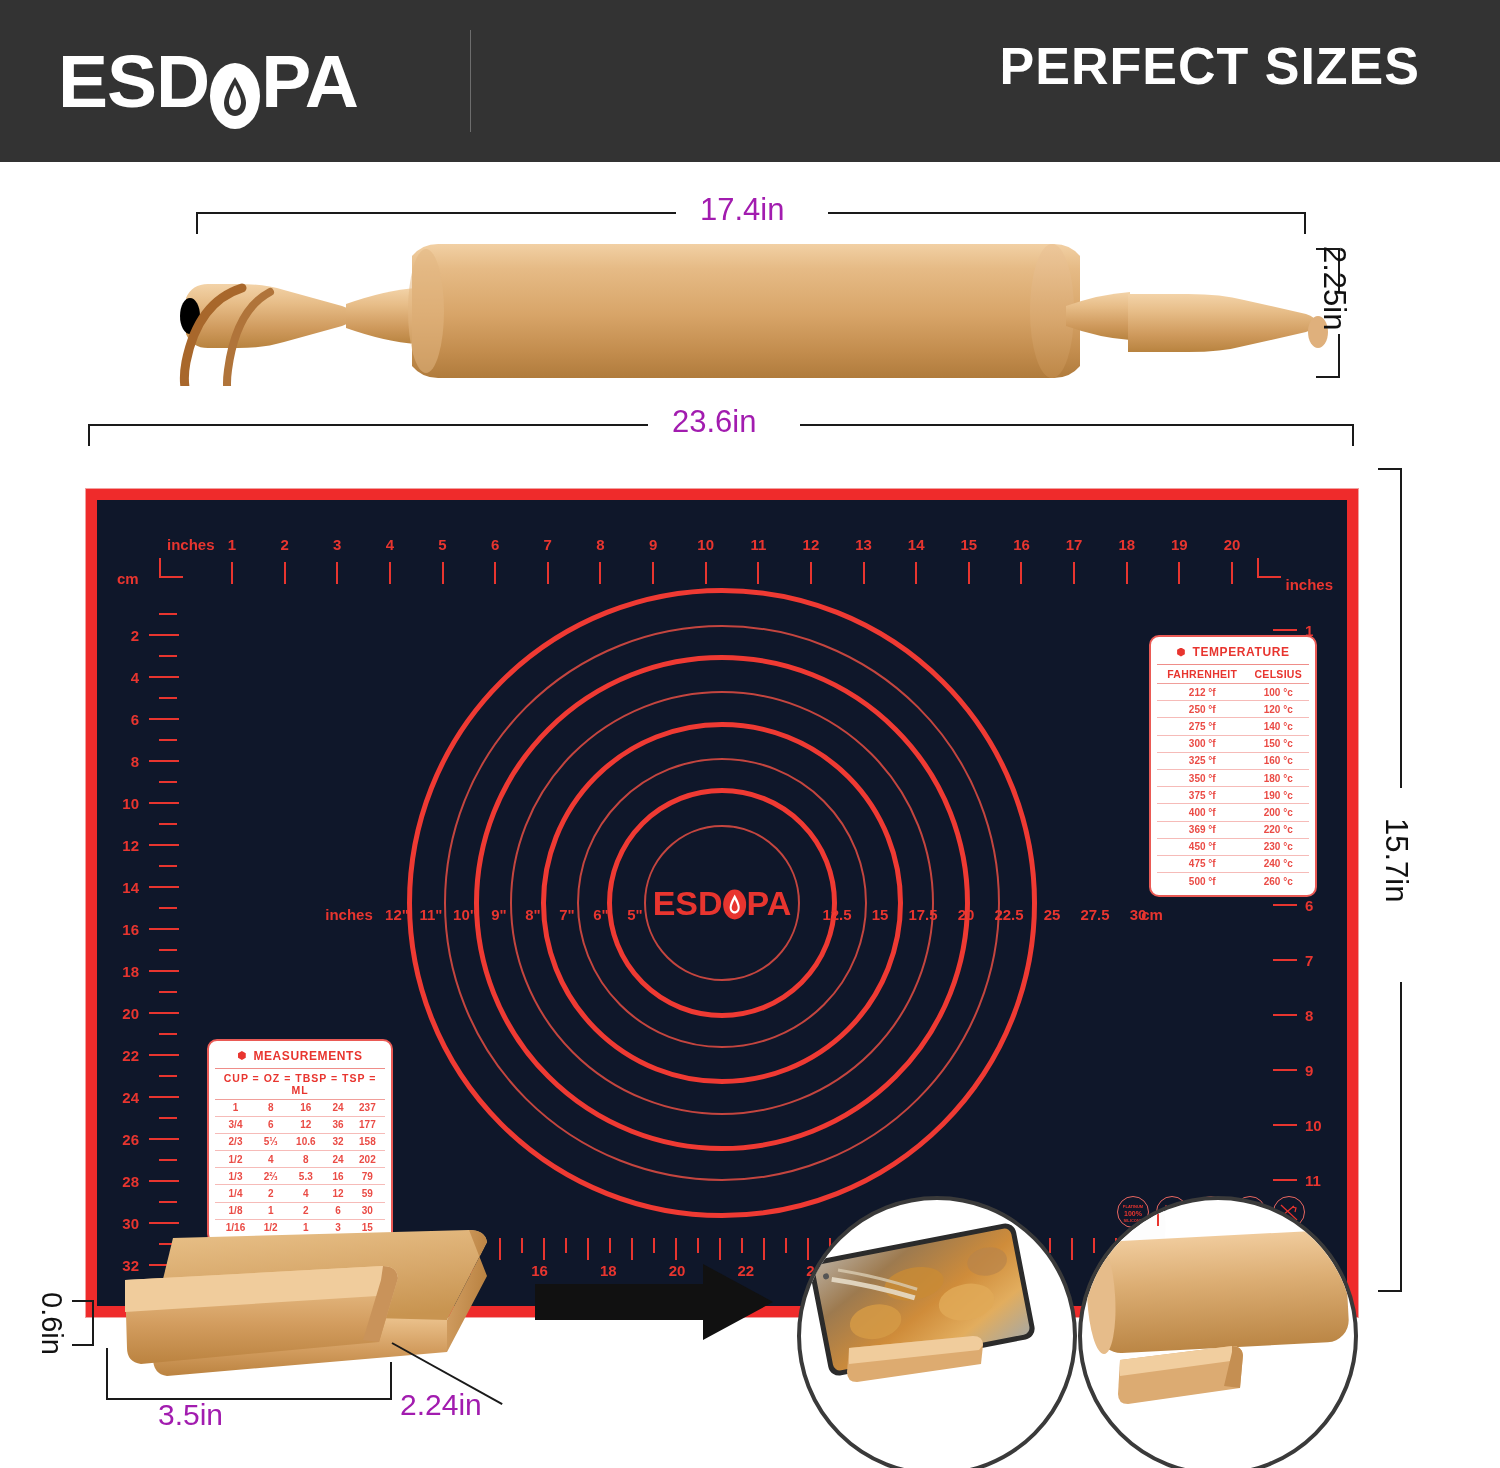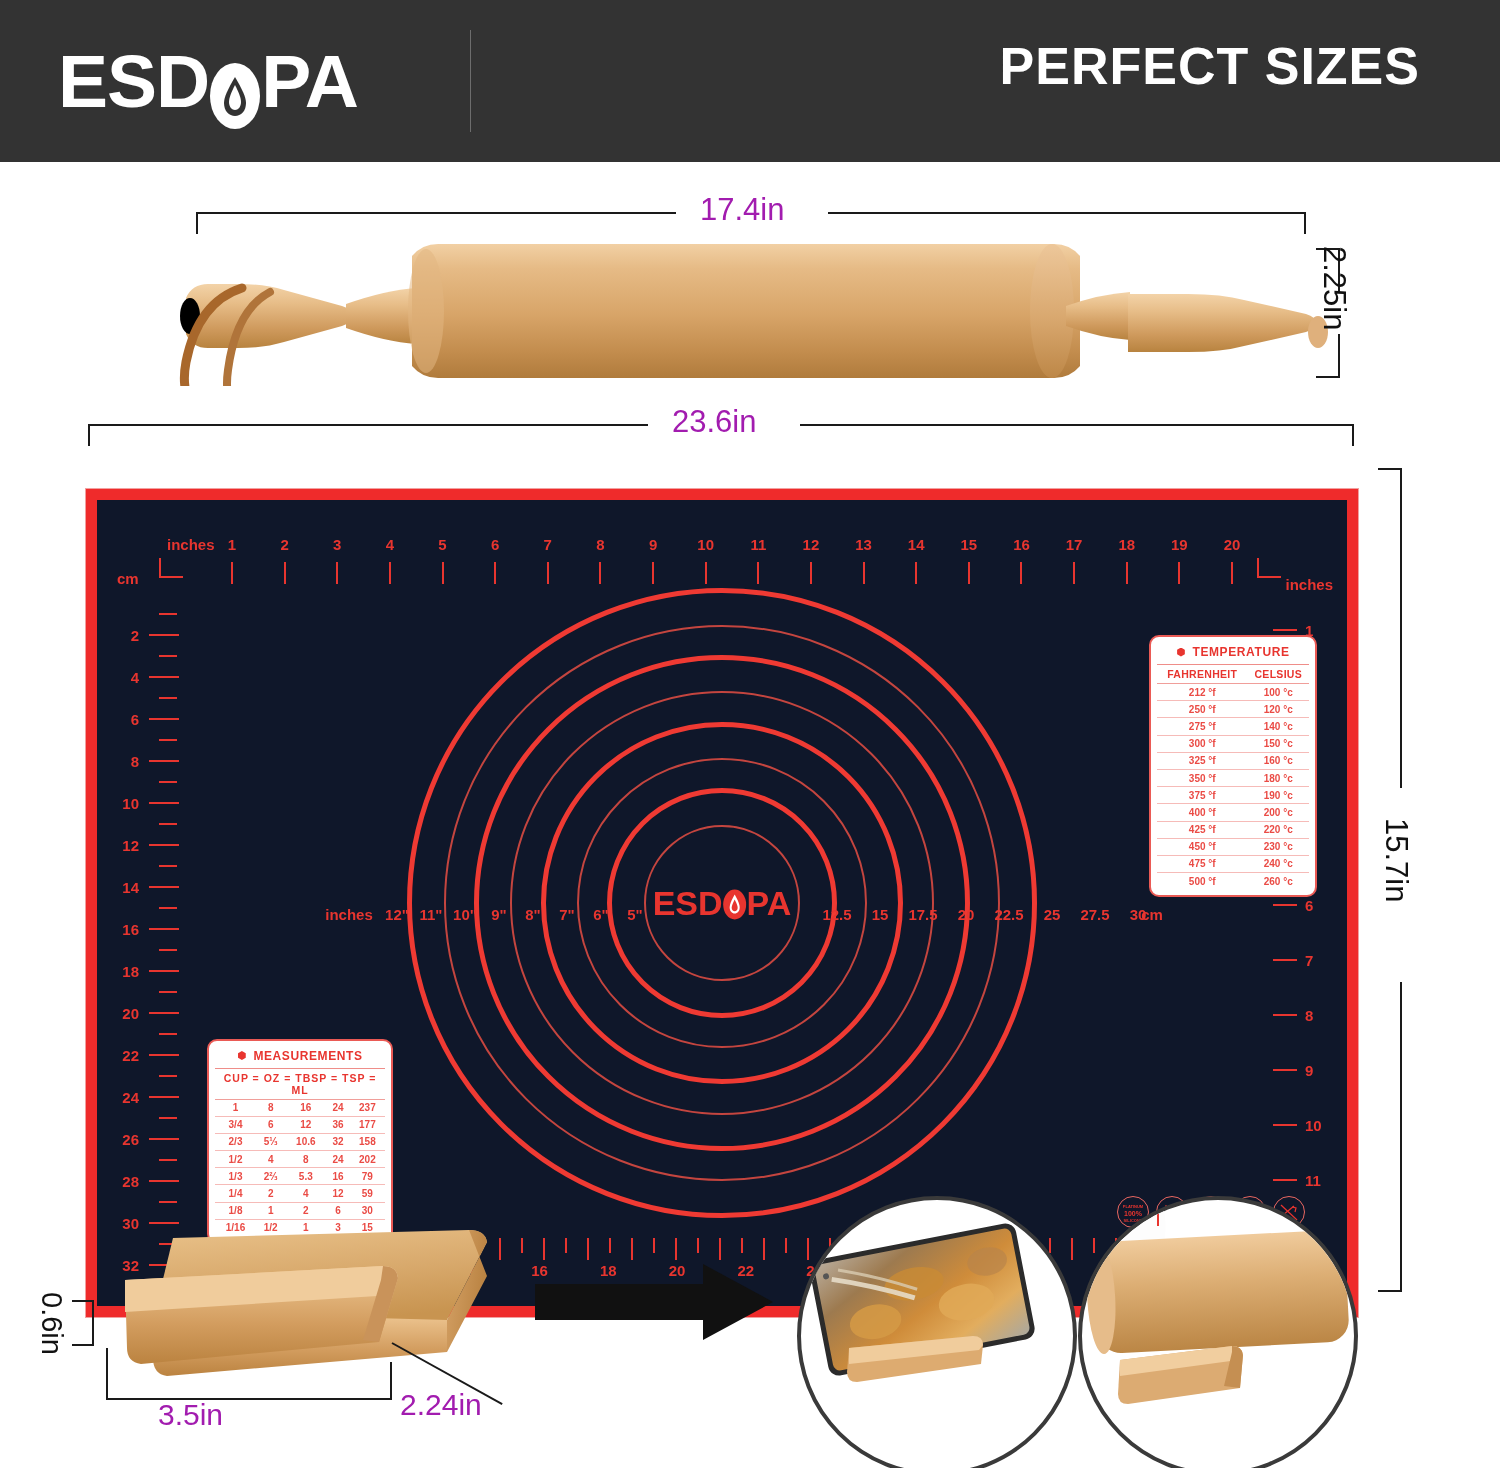--- a/index.html
+++ b/index.html
@@ -472,21 +472,21 @@
             </tr>
             <tr>
               <td>375 °f</td>
               <td>190 °c</td>
             </tr>
             <tr>
               <td>400 °f</td>
               <td>200 °c</td>
             </tr>
             <tr>
-              <td>425 °f</td>
+              <td>369 °f</td>
               <td>220 °c</td>
             </tr>
             <tr>
               <td>450 °f</td>
               <td>230 °c</td>
             </tr>
             <tr>
               <td>475 °f</td>
               <td>240 °c</td>
             </tr>

